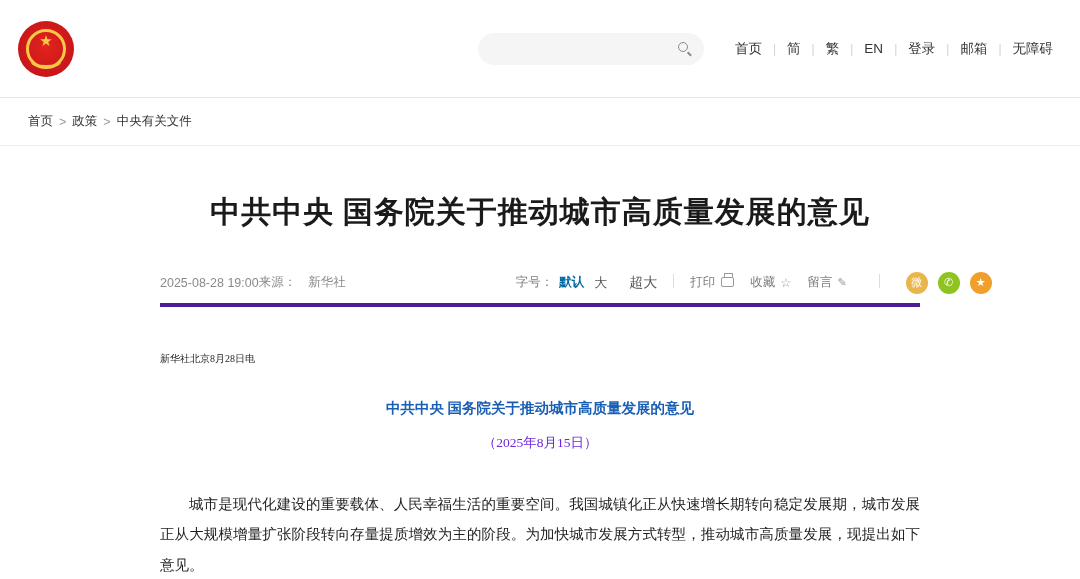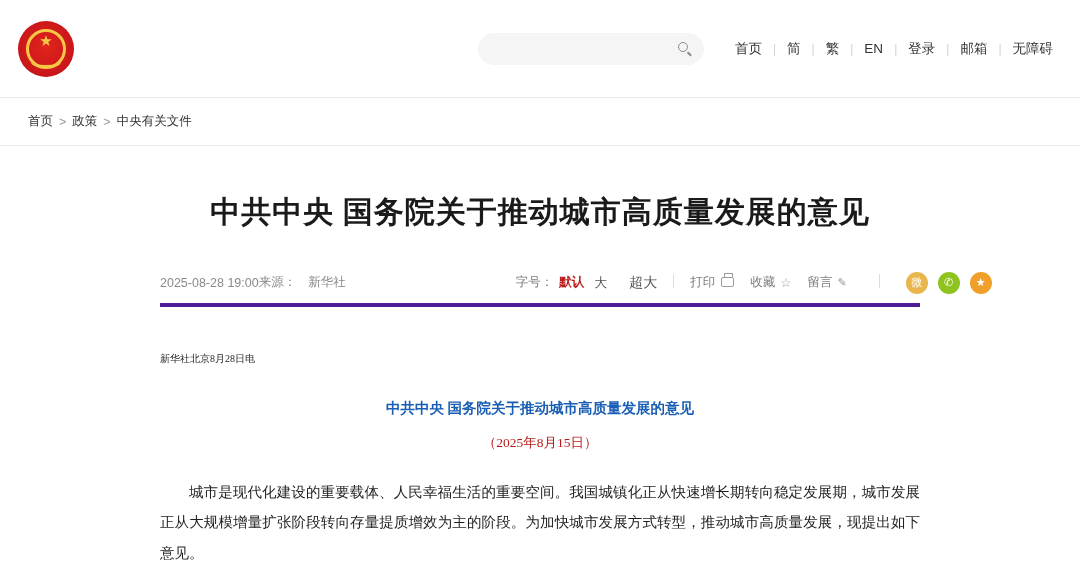--- a/index.html
+++ b/index.html
@@ -158,21 +158,21 @@
     border-bottom: 4px solid #4c1d95;
     padding-bottom: 7px;
   }
   .meta-left { white-space: nowrap; }
   .meta-center {
     margin-left: 170px;
     display: flex; align-items: flex-start;
     white-space: nowrap;
   }
   .meta-center .lbl { color: #7d7d7d; }
-  .fs-default { color: #b91c1c; margin-left: 6px; font-weight: bold; }
+  .fs-default { color: #0369a1; margin-left: 6px; font-weight: bold; }
   .fs-big { margin-left: 10px; color: #555; font-size: 13px; }
   .fs-huge { margin-left: 22px; color: #555; font-size: 14px; }
   .vline {
     display: inline-block;
     width: 1px; height: 14px;
     background: #dcdcdc;
     margin: 0 16px;
   }
   .act {
     display: inline-flex; align-items: center;
@@ -212,26 +212,26 @@
   .lead { font-size: 10px; }
   .center-title {
     text-align: center;
     color: #1a5fb4;
     font-weight: bold;
     font-size: 14.5px;
     margin-top: 24px;
   }
   .center-date {
     text-align: center;
-    color: #b91c1c;
+    color: #6d28d9;
     font-size: 13.5px;
     margin-top: 6px;
   }
   .para {
-    margin-top: 20px;
+    margin-top: 32px;
     text-indent: 2em;
     text-align: justify;
     line-height: 2.1;
   }
 </style>
 </head>
 <body>
 
 <div class="page">
 

